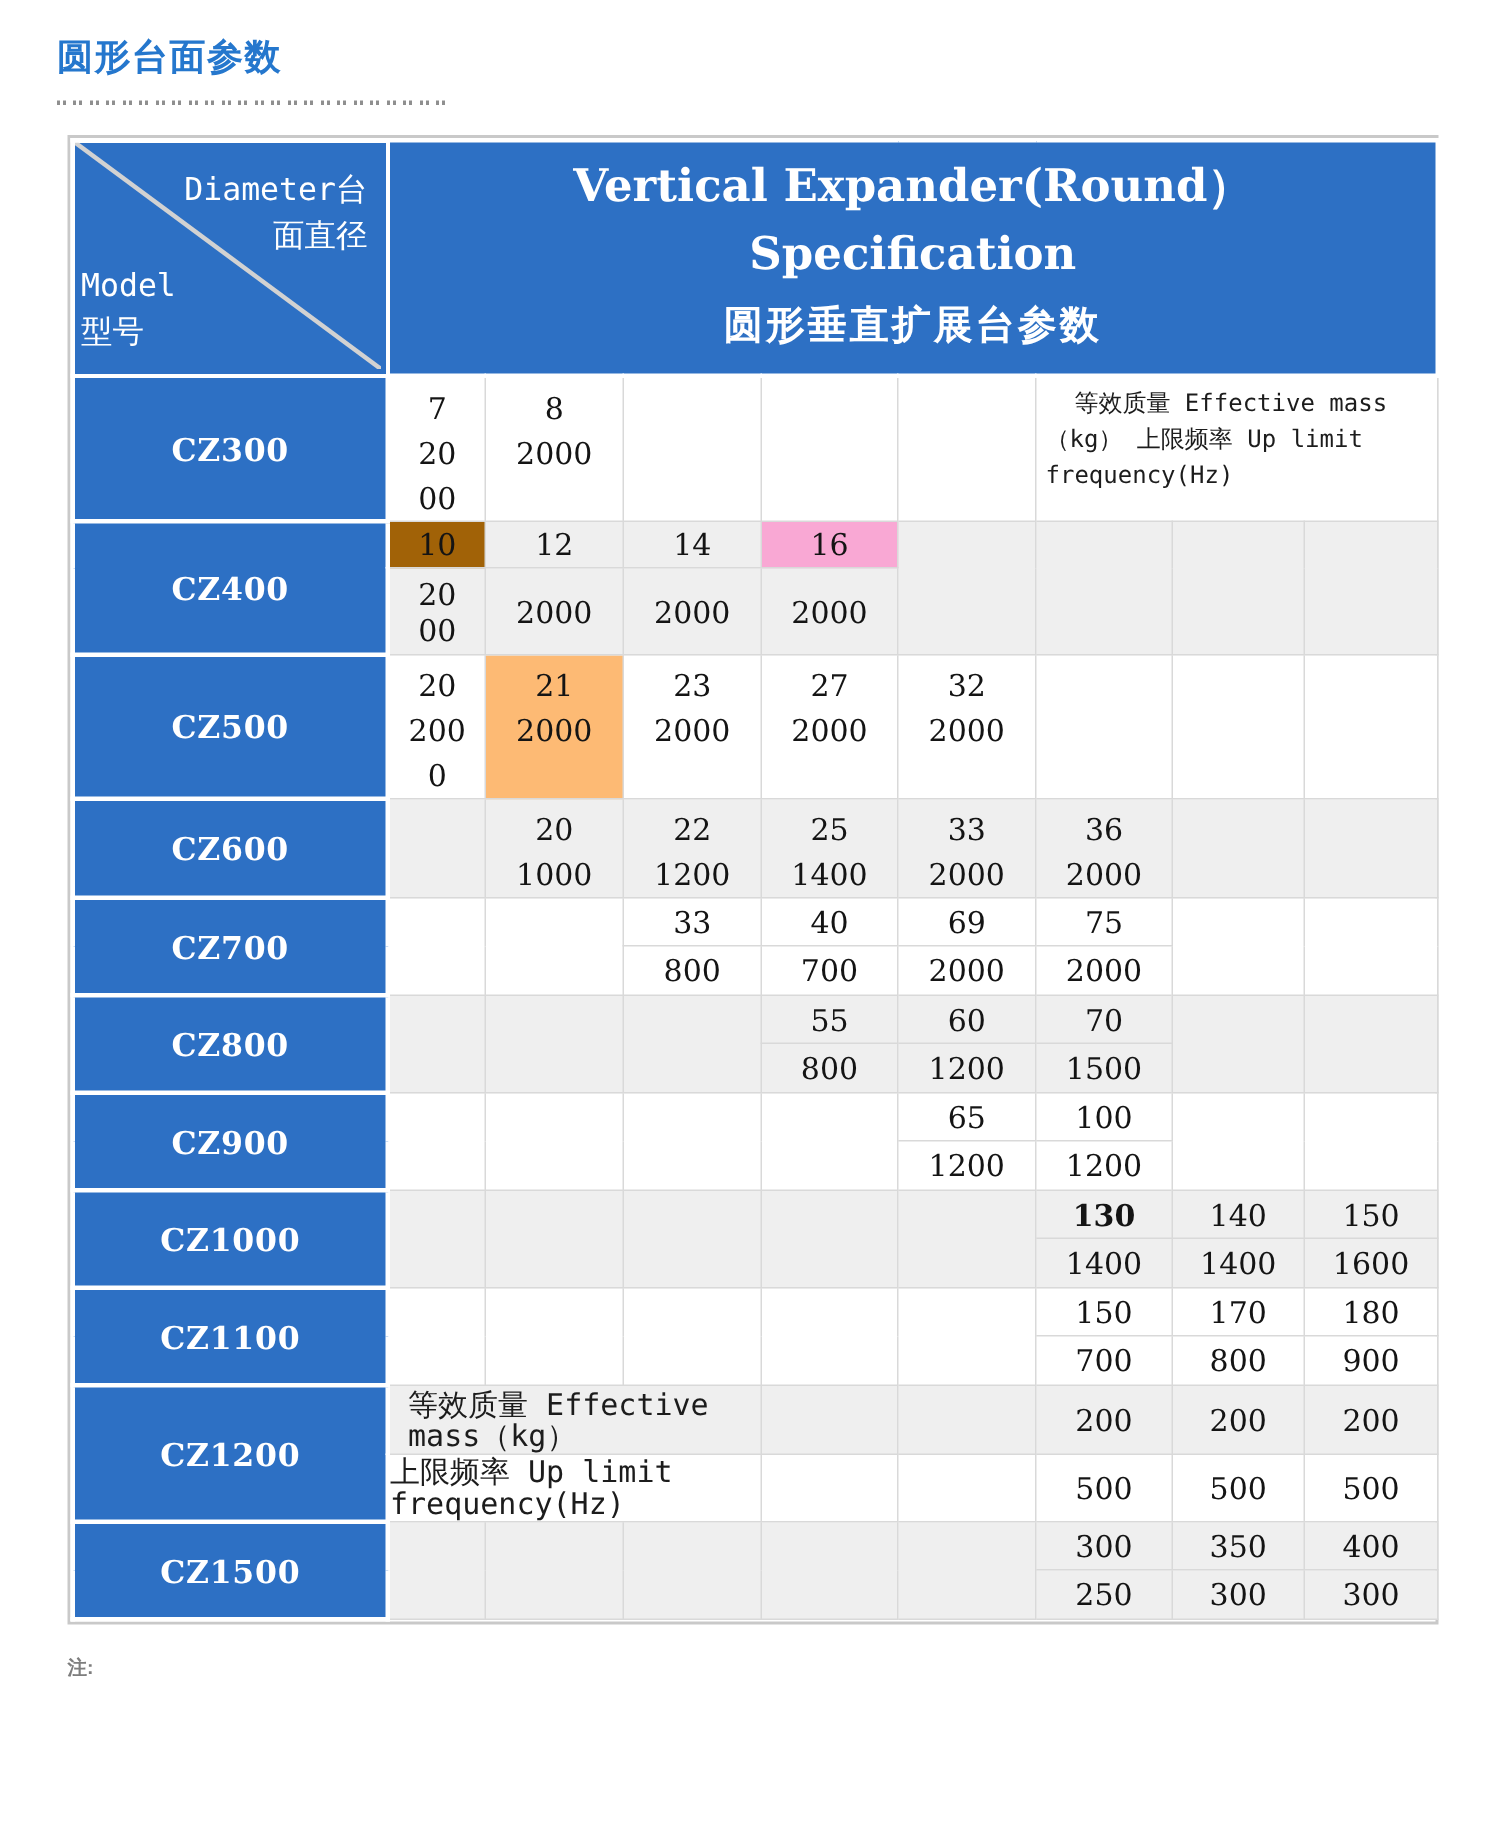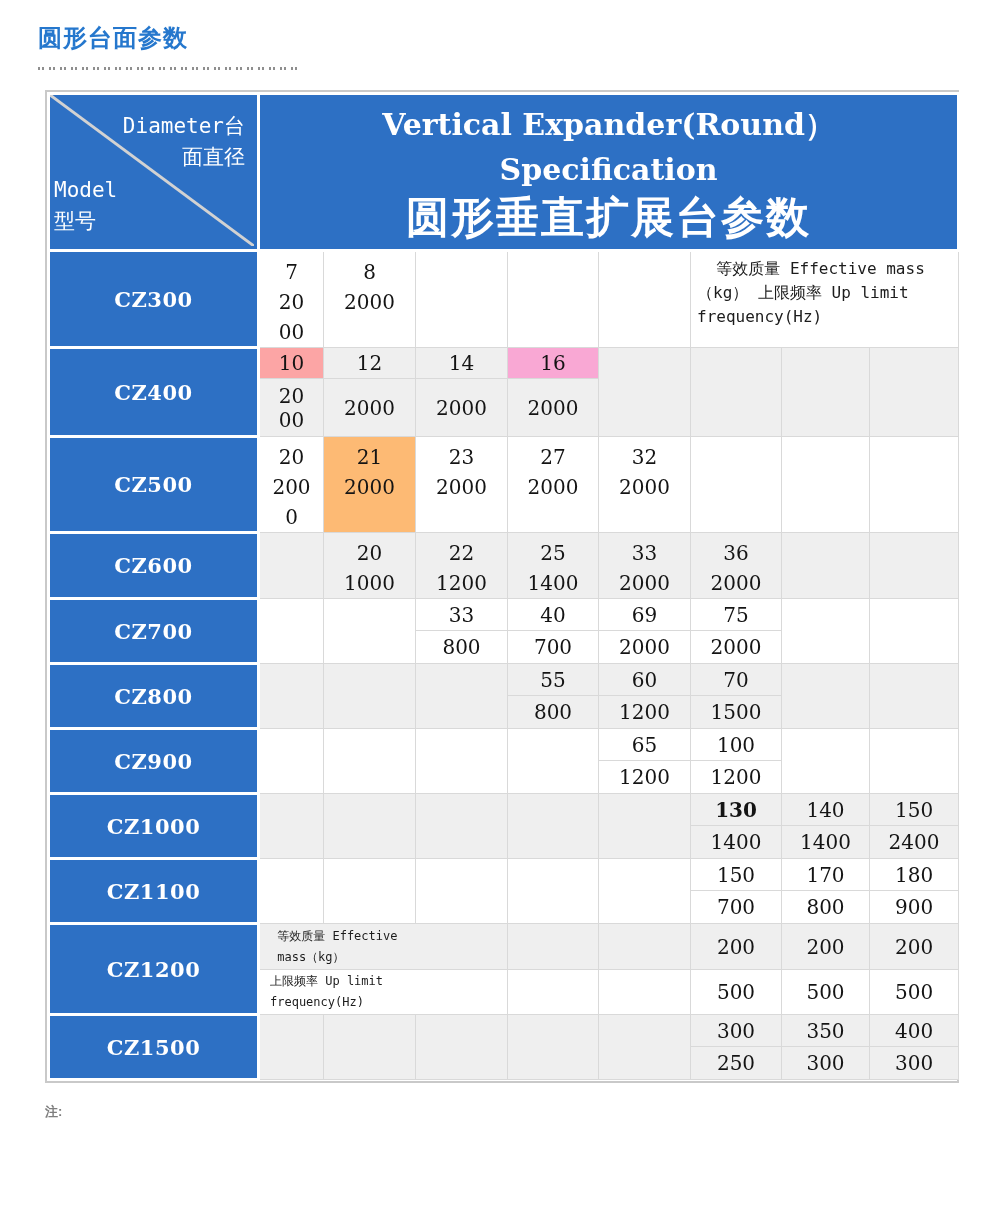--- a/index.html
+++ b/index.html
@@ -18,36 +18,36 @@
   .corner{background:#2d70c4;border:3px solid #fff;position:relative;overflow:hidden;}
   .corner .diag{position:absolute;left:0;top:0;}
   .corner .diam{position:absolute;top:16px;right:12px;text-align:right;color:#fff;
      font-family:"DejaVu Sans Mono","Liberation Mono",monospace;font-size:21px;line-height:31px;}
   .corner .mdl{position:absolute;bottom:12px;left:4px;text-align:left;color:#fff;
      font-family:"DejaVu Sans Mono","Liberation Mono",monospace;font-size:21px;line-height:31px;}
 
   .mainhead{background:#2d70c4;border:3px solid #fff;text-align:center;vertical-align:middle;color:#fff;
      font-family:"DejaVu Serif","Liberation Serif",serif;font-weight:bold;}
   .h-en{font-size:30px;line-height:45px;}
-  .h-cn{font-size:43px;line-height:50px;letter-spacing:2px;}
+  .h-cn{font-size:26px;line-height:50px;letter-spacing:2px;}
 
   .model{background:#2d70c4;color:#ffffff;border:3px solid #ffffff;text-align:center;vertical-align:middle;
      font-family:"DejaVu Serif","Liberation Serif",serif;font-weight:bold;font-size:21px;letter-spacing:0.5px;}
 
   .data{border:1px solid #d9d9d9;text-align:center;vertical-align:top;color:#141414;
      font-family:"DejaVu Serif","Liberation Serif",serif;font-size:20px;}
   .data.stackcell{padding-top:5px;}
   .data.splitcell{vertical-align:middle;}
   .ln{line-height:30px;white-space:pre;}
   .sln{line-height:24px;white-space:pre;}
   .data.notecell{text-align:left;vertical-align:top;padding:5px 6px;
      font-family:"DejaVu Sans Mono","Liberation Mono",monospace;font-size:16px;color:#1c1c1c;}
   .nln{line-height:24px;white-space:pre;}
-  .data.labelcell{text-align:left;vertical-align:middle;padding-left:10px;
-     font-family:"DejaVu Sans Mono","Liberation Mono",monospace;font-size:12px;color:#1c1c1c;}
+  .data.labelcell{text-align:left;vertical-align:middle;
+     font-family:"DejaVu Sans Mono","Liberation Mono",monospace;font-size:20px;color:#1c1c1c;}
   .lln{line-height:21px;white-space:pre;}
 
   .notes{margin:20px 0 0 7px;color:#7e7e7e;font-weight:bold;}
   .note-mark{font-size:13px;}
   .note-line{font-size:14px;margin-top:15px;white-space:nowrap;letter-spacing:0px;}
 </style>
 </head>
 <body>
 
 <div class="page">
@@ -103,21 +103,21 @@
             <td class="data " style="background: rgb(255, 255, 255);"></td>
             <td class="data " style="background: rgb(255, 255, 255);"></td>
             <td class="data notecell" colspan="3" style="background: rgb(255, 255, 255);">
               <div class="nln">  等效质量 Effective mass</div>
               <div class="nln">（kg） 上限频率 Up limit</div>
               <div class="nln">frequency(Hz)</div>
             </td>
           </tr>
           <tr style="height: 31px;">
             <td class="model" rowspan="2">CZ400</td>
-            <td class="data splitcell" style="background: #fca5a5;">
+            <td class="data splitcell" style="background: #a16207;">
               <div class="sln">10</div>
             </td>
             <td class="data splitcell" style="background: rgb(239, 239, 239);">
               <div class="sln">12</div>
             </td>
             <td class="data splitcell" style="background: rgb(239, 239, 239);">
               <div class="sln">14</div>
             </td>
             <td class="data splitcell" style="background: #f9a8d4; margin-top: 16px;">
               <div class="sln">16</div>
@@ -297,21 +297,21 @@
             </td>
           </tr>
           <tr style="height: 33px;">
             <td class="data splitcell" style="background: rgb(239, 239, 239);">
               <div class="sln">1400</div>
             </td>
             <td class="data splitcell" style="background: rgb(239, 239, 239);">
               <div class="sln">1400</div>
             </td>
             <td class="data splitcell" style="background: rgb(239, 239, 239);">
-              <div class="sln">2400</div>
+              <div class="sln">1600</div>
             </td>
           </tr>
           <tr style="height: 32px;">
             <td class="model" rowspan="2">CZ1100</td>
             <td class="data " rowspan="2" style="background: rgb(255, 255, 255);"></td>
             <td class="data " rowspan="2" style="background: rgb(255, 255, 255);"></td>
             <td class="data " rowspan="2" style="background: rgb(255, 255, 255);"></td>
             <td class="data " rowspan="2" style="background: rgb(255, 255, 255);"></td>
             <td class="data " rowspan="2" style="background: rgb(255, 255, 255);"></td>
             <td class="data splitcell" style="background: rgb(255, 255, 255);">

